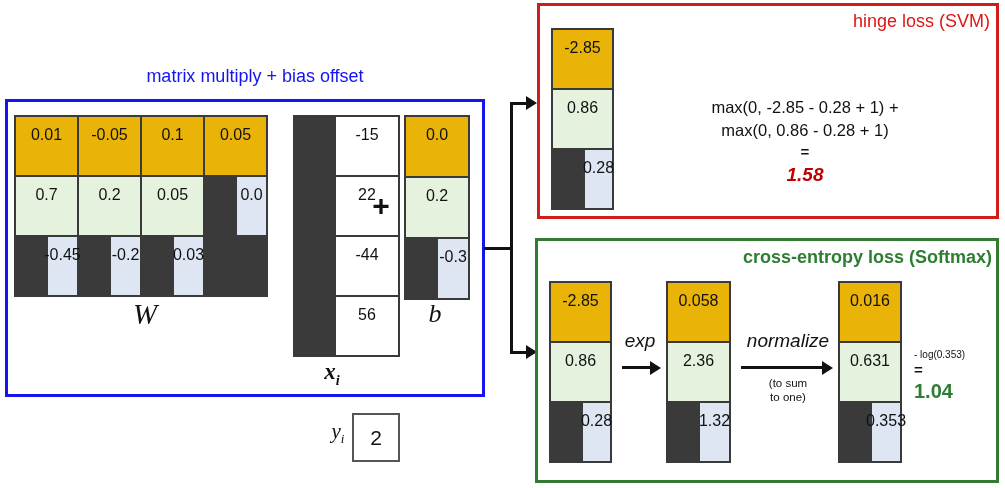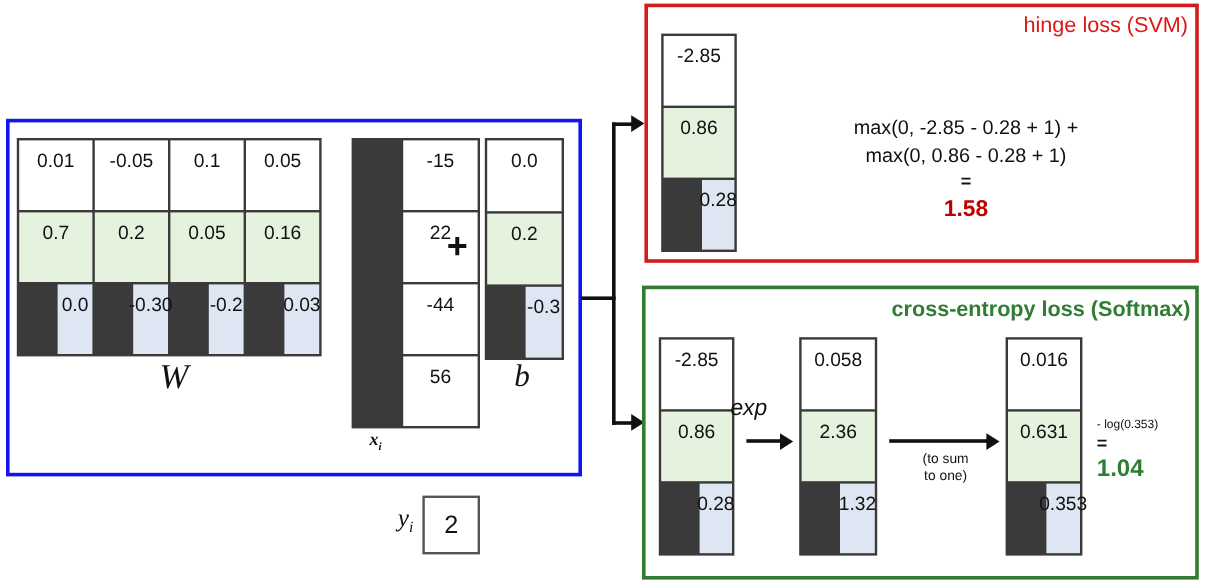--- a/index.html
+++ b/index.html
@@ -20,91 +20,91 @@
   .t-green{color:#2e7d32; text-align:right;}
   
   .vgrid{
     position:absolute; display:grid; gap:2px; padding:2px;
     background:#3a3a3a;
   }
   .cell{
     display:flex; justify-content:center; align-items:flex-start;
     padding-top:9px; box-sizing:border-box; font-size:16px; background:#fff;
   }
-  .c-pink{background:#ffffff;}
+  .c-pink{background:#eab308;}
   .c-green{background:#e5f3de;}
   .c-blue{background:#dfe6f3;margin-left:32px;}
   .c-white{background:#ffffff;}
   
   .math{position:absolute; font-family:"Liberation Serif", serif; font-style:italic; text-align:center;}
   .math sub{font-size:62%; font-style:italic;}
   
   .hline,.vline{position:absolute; background:#111;}
   .arrowhead{
     position:absolute; width:0; height:0;
     border-top:7px solid transparent; border-bottom:7px solid transparent;
     border-left:11px solid #111;
   }
   
   .formula{position:absolute; text-align:center; font-size:16.5px; line-height:23px;}
   .formula .eq{font-weight:bold; font-size:15px; line-height:20px;}
-  .formula .result{font-weight:bold; font-size:19px; line-height:25px; color:#c00000;}
+  .formula .result{font-weight:bold; font-size:19px; line-height:25px; color:#c00000;font-style:italic;}
   
   .op-label{position:absolute; font-size:19px; font-style:italic; text-align:center;}
   .op-note{position:absolute; font-size:11.5px; line-height:14px; text-align:center;}
   .loss-block{position:absolute; text-align:left;}
   .loss-expr{font-size:10px;}
   .loss-eq{font-size:15px; font-weight:bold; line-height:19px;}
   .loss-result{font-size:20px; font-weight:bold; color:#2e7d32; line-height:24px;}
   .plus-sign{position:absolute; font-size:30px; font-weight:bold;}
   .value-box{
     position:absolute; box-sizing:border-box; border:2px solid #555; background:#fff;
     display:flex; align-items:center; justify-content:center; font-size:21px;
   }
 </style>
 </head>
 <body>
 
 <div id="stage">
 
+  <div class="panel-title t-blue abs" style="left:60px; top:66px; width:390px;">matrix multiply + bias offset</div>
 
   <div class="frame blue" style="left:5px; top:99px; width:480px; height:298px;"></div>
 
   <div class="vgrid" style="left:14px; top:115px; grid-template-columns:repeat(4,61px); grid-auto-rows:58px;">
     <div class="cell c-pink">0.01</div>
     <div class="cell c-pink">-0.05</div>
     <div class="cell c-pink">0.1</div>
     <div class="cell c-pink">0.05</div>
     <div class="cell c-green">0.7</div>
     <div class="cell c-green">0.2</div>
     <div class="cell c-green">0.05</div>
-    <div class="cell c-green">0.16</div>
     <div class="cell c-blue">0.0</div>
-    <div class="cell c-blue">-0.30</div>
+    <div class="cell c-blue">-0.45</div>
     <div class="cell c-blue">-0.2</div>
     <div class="cell c-blue">0.03</div>
   </div>
 
   <div class="vgrid" style="left:293px; top:115px; grid-template-columns:62px; grid-auto-rows:58px;padding-left:43px;">
     <div class="cell c-white">-15</div>
     <div class="cell c-white">22</div>
     <div class="cell c-white">-44</div>
     <div class="cell c-white">56</div>
   </div>
 
   <div class="plus-sign" style="left:364px; top:189px; width:34px; text-align:center;">+</div>
 
   <div class="vgrid" style="left:404px; top:115px; grid-template-columns:62px; grid-auto-rows:59px;">
     <div class="cell c-pink">0.0</div>
     <div class="cell c-green">0.2</div>
     <div class="cell c-blue">-0.3</div>
   </div>
 
   <div class="math" style="left:118px; top:298px; width:54px; font-size:29px;">W</div>
-  <div class="math" style="left:290px; top:359px; width:46px; font-size:15px;font-weight:bold;"><span>x</span><sub>i</sub></div>
+  <div class="math" style="left:309px; top:359px; width:46px; font-size:23px;font-weight:bold;"><span>x</span><sub>i</sub></div>
   <div class="math" style="left:415px; top:299px; width:40px; font-size:26px;">b</div>
   <div class="math" style="left:316px; top:419px; width:44px; font-size:21px;"><span>y</span><sub>i</sub></div>
 
   <div class="value-box" style="left:352px; top:413px; width:48px; height:49px;">2</div>
 
   <div class="hline" style="left:484px; top:247px; width:29px; height:3px;"></div>
   <div class="vline" style="left:510px; top:102px; width:3px; height:252px;"></div>
   <div class="hline" style="left:510px; top:102px; width:17px; height:3px;"></div>
   <div class="arrowhead" style="left:526px; top:96px;"></div>
   <div class="hline" style="left:510px; top:351px; width:17px; height:3px;"></div>
@@ -128,30 +128,31 @@
 
   <div class="frame green" style="left:535px; top:238px; width:464px; height:245px;"></div>
   <div class="panel-title t-green" style="left:600px; top:247px; width:392px;font-weight:bold;">cross-entropy loss (Softmax)</div>
 
   <div class="vgrid" style="left:549px; top:281px; grid-template-columns:59px; grid-auto-rows:58px;">
     <div class="cell c-pink">-2.85</div>
     <div class="cell c-green">0.86</div>
     <div class="cell c-blue">0.28</div>
   </div>
 
-  <div class="op-label" style="left:592px; top:330px; width:64px;">exp</div>
+  <div class="op-label" style="left:608px; top:330px; width:64px;">exp</div>
   <div class="hline" style="left:622px; top:366px; width:30px; height:3px;"></div>
   <div class="arrowhead" style="left:650px; top:360.5px;"></div>
 
   <div class="vgrid" style="left:666px; top:281px; grid-template-columns:61px; grid-auto-rows:58px;">
     <div class="cell c-pink">0.058</div>
     <div class="cell c-green">2.36</div>
     <div class="cell c-blue">1.32</div>
   </div>
 
+  <div class="op-label" style="left:728px; top:330px; width:120px;">normalize</div>
   <div class="hline" style="left:741px; top:366px; width:83px; height:3px;"></div>
   <div class="arrowhead" style="left:822px; top:360.5px;"></div>
   <div class="op-note" style="left:748px; top:376px; width:80px;">
     <div>(to sum</div>
     <div>to one)</div>
   </div>
 
   <div class="vgrid" style="left:838px; top:281px; grid-template-columns:60px; grid-auto-rows:58px;">
     <div class="cell c-pink">0.016</div>
     <div class="cell c-green">0.631</div>

